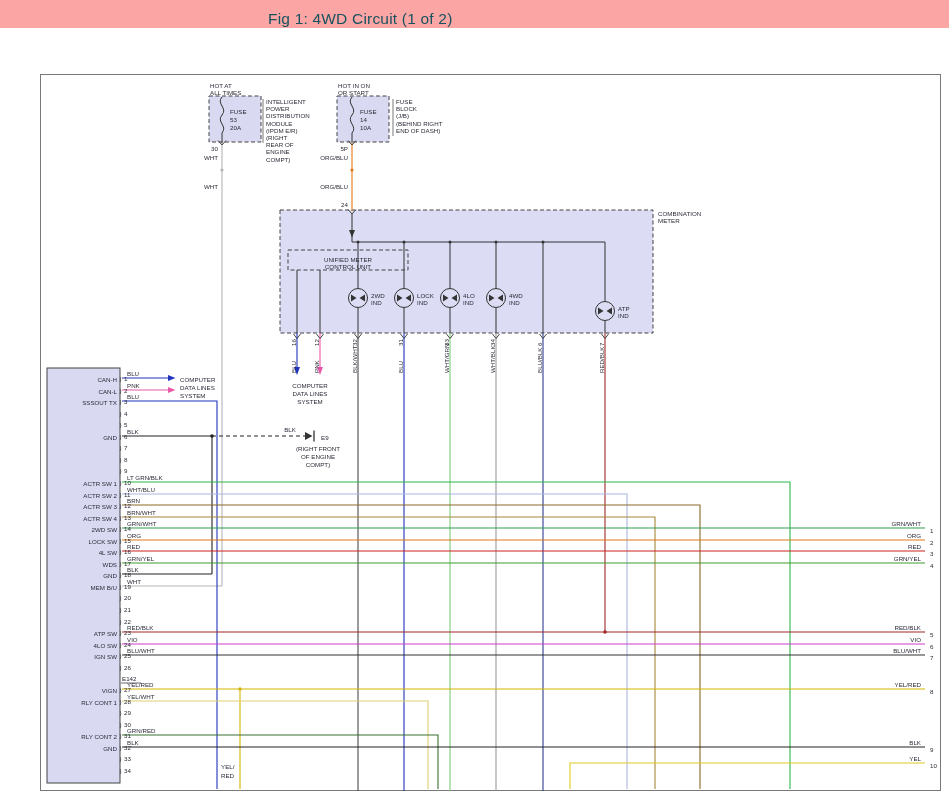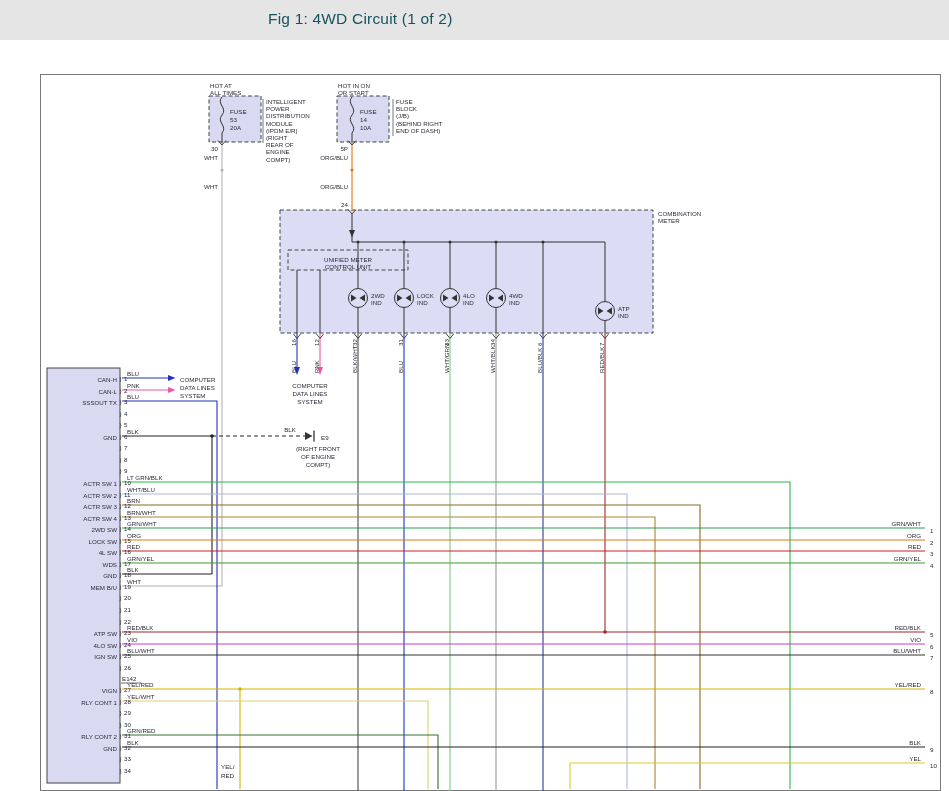--- a/index.html
+++ b/index.html
@@ -1,18 +1,18 @@
 <!DOCTYPE html>
 <html><head>
 <meta charset="utf-8">
 <style>
   *{margin:0;padding:0;box-sizing:border-box}
   html,body{width:949px;height:791px}
   body{position:relative;background:#ffffff;font-family:"Liberation Sans",sans-serif;overflow:hidden}
-  .header{position:absolute;top:0;left:0;width:949px;height:40px;background:#e5e5e5;z-index:2}
+  .header{position:absolute;top:0;left:0;width:949px;height:28px;background:#fca5a5;z-index:2}
   .header .title{position:absolute;left:268px;top:10px;font-size:15.5px;color:#17535f;letter-spacing:.2px}
   #diagram-svg{position:absolute;top:0;left:0;z-index:1}
   #diagram-svg text{font-size:6.2px;fill:#2b2b38}
   .lavender{fill:#d9d9f1;stroke:#444;stroke-width:1}
   .meterfill{fill:#dcdcf4;stroke:#444;stroke-width:1}
   .dashedbox{stroke-dasharray:4 2.5}
   .wire{fill:none;stroke-width:1.1}
   .inwire{fill:none;stroke:#333;stroke-width:1}
   .chev{fill:none;stroke:#333;stroke-width:.9}
   .dashedw{stroke-dasharray:4 3}

